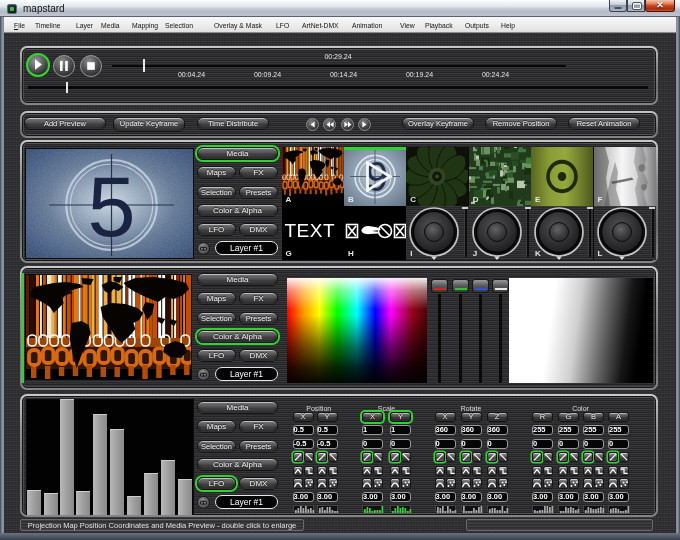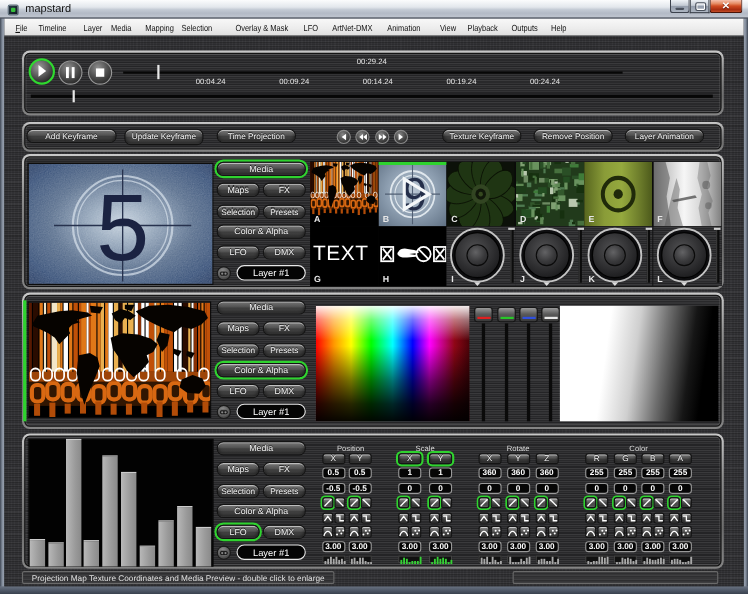--- a/index.html
+++ b/index.html
@@ -2,21 +2,21 @@
 <html><head><meta charset="utf-8"><style>
 *{margin:0;padding:0;box-sizing:border-box}
 html,body{width:680px;height:540px;overflow:hidden;background:#1a1a1a;font-family:"Liberation Sans",sans-serif}
 #root{position:absolute;top:0;left:0;width:680px;height:540px;background:#33373c}
 .abs{position:absolute}
 .met{background-color:#2b2b2d;background-image:repeating-linear-gradient(180deg,#3a3a3c 0 1px,#29292b 1px 2px,#333335 2px 3px,#242426 3px 4px)}
 .bgtex{background-color:#303033;background-image:repeating-linear-gradient(180deg,rgba(255,255,255,.045) 0 1px,rgba(0,0,0,.14) 1px 2px,rgba(255,255,255,.015) 2px 3px,rgba(0,0,0,.07) 3px 4px),repeating-linear-gradient(90deg,rgba(255,255,255,.02) 0 1px,rgba(0,0,0,.04) 1px 3px)}
 .panel{border-radius:7px;background:linear-gradient(180deg,#c9c9c9,#909090 30%,#6e6e6e 70%,#858585)}
 .pin{position:absolute;left:2px;top:2px;right:2px;bottom:2px;border-radius:5px;border:1px solid #151515;background-color:#2b2b2d;background-image:repeating-linear-gradient(180deg,#3a3a3c 0 1px,#29292b 1px 2px,#333335 2px 3px,#242426 3px 4px);box-shadow:inset 0 0 0 1px rgba(150,150,150,.28)}
 .gb{background:linear-gradient(180deg,#a2a2a2 0%,#6e6e6e 12%,#525252 45%,#3f3f3f 55%,#474747 88%,#606060 100%);border:1px solid #141414;color:#f2f2f2;text-align:center;box-shadow:inset 0 1px 0 rgba(255,255,255,.45), inset 0 -2px 3px rgba(0,0,0,.5);text-shadow:0 -1px 0 rgba(0,0,0,.7);white-space:nowrap}
-.vb{background:#060606;border:1px solid #999;border-radius:3px;color:#fff;text-align:center}
+.vb{background:#060606;border:1px solid #999;border-radius:3px;color:#fff;text-align:left}
 .lab{color:#e6e6e6;text-align:center;white-space:nowrap}
 </style></head>
 <body>
 <div id="root">
     <div class="abs" style="left:0px;top:0px;width:680px;height:17px;background:linear-gradient(180deg,#fbfcfd 0%,#e3e7ec 40%,#c3cad4 55%,#b3bac6 75%,#c0c6d0 100%);border-bottom:1px solid #5a6270"></div>
     <div class="abs" style="left:0px;top:17px;width:4px;height:523px;background:linear-gradient(90deg,#3f4754,#7b8594 45%,#99a2b0 75%,#6f7887)"></div>
     <div class="abs" style="left:676px;top:17px;width:4px;height:523px;background:linear-gradient(90deg,#6f7887,#99a2b0 25%,#7b8594 55%,#3f4754)"></div>
     <div class="abs" style="left:0px;top:533px;width:680px;height:7px;background:linear-gradient(180deg,#6a7382,#515a69 50%,#39414e)"></div>
     <div class="abs" style="left:7px;top:4px;width:10px;height:10px;background:linear-gradient(135deg,#2a3a46,#101a22);border:1px solid #5a6a76;border-radius:2px">
       <div class="abs" style="left:2px;top:2px;width:4px;height:4px;background:#37c03c;border-radius:1px"></div>
@@ -71,26 +71,26 @@
         <div class="abs lab" style="left:219.5px;top:22px;width:50px;height:8px;font-size:7px;">00:09.24</div>
         <div class="abs lab" style="left:295.5px;top:22px;width:50px;height:8px;font-size:7px;">00:14.24</div>
         <div class="abs lab" style="left:371.5px;top:22px;width:50px;height:8px;font-size:7px;">00:19.24</div>
         <div class="abs lab" style="left:447.5px;top:22px;width:50px;height:8px;font-size:7px;">00:24.24</div>
         <div class="abs" style="left:5px;top:37px;width:620px;height:3px;background:#070707"></div>
         <div class="abs" style="left:43px;top:33px;width:2px;height:11px;background:#e8e8e8"></div>
       </div>
     </div>
     <div class="abs panel" style="left:20px;top:111px;width:638px;height:27px;">
       <div class="pin" style="">
-        <div class="abs gb" style="left:1px;top:3px;width:82px;height:13px;line-height:12px;font-size:7.5px;border-radius:6px;">Add Keyframe</div>
+        <div class="abs gb" style="left:1px;top:3px;width:82px;height:13px;line-height:12px;font-size:7.5px;border-radius:6px;">Add Preview</div>
         <div class="abs gb" style="left:90px;top:3px;width:72px;height:15px;line-height:12px;font-size:7.5px;border-radius:6px;">Update Keyframe</div>
-        <div class="abs gb" style="left:174px;top:3px;width:72px;height:13px;line-height:12px;font-size:7.5px;border-radius:6px;">Time Projection</div>
-        <div class="abs gb" style="left:379px;top:3px;width:72px;height:13px;line-height:12px;font-size:7.5px;border-radius:6px;">Texture Keyframe</div>
+        <div class="abs gb" style="left:174px;top:3px;width:72px;height:13px;line-height:12px;font-size:7.5px;border-radius:6px;">Time Distribute</div>
+        <div class="abs gb" style="left:379px;top:3px;width:72px;height:13px;line-height:12px;font-size:7.5px;border-radius:6px;">Overlay Keyframe</div>
         <div class="abs gb" style="left:462px;top:3px;width:72px;height:13px;line-height:12px;font-size:7.5px;border-radius:6px;">Remove Position</div>
-        <div class="abs gb" style="left:545px;top:3px;width:72px;height:13px;line-height:12px;font-size:7.5px;border-radius:6px;">Layer Animation</div>
+        <div class="abs gb" style="left:545px;top:3px;width:72px;height:13px;line-height:12px;font-size:7.5px;border-radius:6px;">Reset Animation</div>
         <div class="abs" style="left:282.5px;top:4.0px;width:13px;height:13px;border-radius:50%;border:1px solid #8a8a8a;background:radial-gradient(circle at 40% 30%,#858585,#4a4a4a 50%,#242424 90%)">
           <svg width="13" height="13" style="position:absolute;left:-1px;top:-1px">
             <path d="M8.6,3.6 L4.6,6.5 L8.6,9.4 Z" fill="#fff"></path>
           </svg>
         </div>
         <div class="abs" style="left:300.0px;top:4.0px;width:13px;height:13px;border-radius:50%;border:1px solid #8a8a8a;background:radial-gradient(circle at 40% 30%,#858585,#4a4a4a 50%,#242424 90%)">
           <svg width="13" height="13" style="position:absolute;left:-1px;top:-1px">
             <path d="M7,3.8 L3.6,6.5 L7,9.2 Z" fill="#fff"></path>
             <path d="M10.6,3.8 L7.2,6.5 L10.6,9.2 Z" fill="#fff"></path>
           </svg>
@@ -1329,14 +1329,14 @@
             <rect x="6.0" y="2" width="1.7" height="5" fill="#a8a8a8"></rect>
             <rect x="8.5" y="3" width="1.7" height="4" fill="#a8a8a8"></rect>
             <rect x="11.0" y="5" width="1.7" height="2" fill="#a8a8a8"></rect>
             <rect x="13.5" y="5" width="1.7" height="2" fill="#a8a8a8"></rect>
             <rect x="16.0" y="4" width="1.7" height="3" fill="#a8a8a8"></rect>
             <rect x="18.5" y="0" width="1.7" height="7" fill="#a8a8a8"></rect>
           </svg>
         </div>
       </div>
     </div>
-    <div class="abs" style="left:20px;top:519px;width:284px;height:12px;border:1px solid #6a6a6a;border-radius:2px;background-image:repeating-linear-gradient(180deg,#3f3f41 0 1px,#2e2e30 1px 2px,#363638 2px 3px);color:#e0e0e0;font-size:7.5px;text-align:center;line-height:11px;white-space:nowrap;overflow:hidden">Projection Map Texture Coordinates and Media Preview - double click to enlarge</div>
+    <div class="abs" style="left:20px;top:519px;width:284px;height:12px;border:1px solid #6a6a6a;border-radius:2px;background-image:repeating-linear-gradient(180deg,#3f3f41 0 1px,#2e2e30 1px 2px,#363638 2px 3px);color:#e0e0e0;font-size:7.5px;text-align:center;line-height:11px;white-space:nowrap;overflow:hidden">Projection Map Position Coordinates and Media Preview - double click to enlarge</div>
     <div class="abs" style="left:466px;top:519px;width:187px;height:12px;border:1px solid #6a6a6a;border-radius:2px;background-image:repeating-linear-gradient(180deg,#3f3f41 0 1px,#2e2e30 1px 2px,#363638 2px 3px);color:#e0e0e0;font-size:7.5px;text-align:center;line-height:11px;white-space:nowrap;overflow:hidden"></div>
   </div>
 </body></html>

